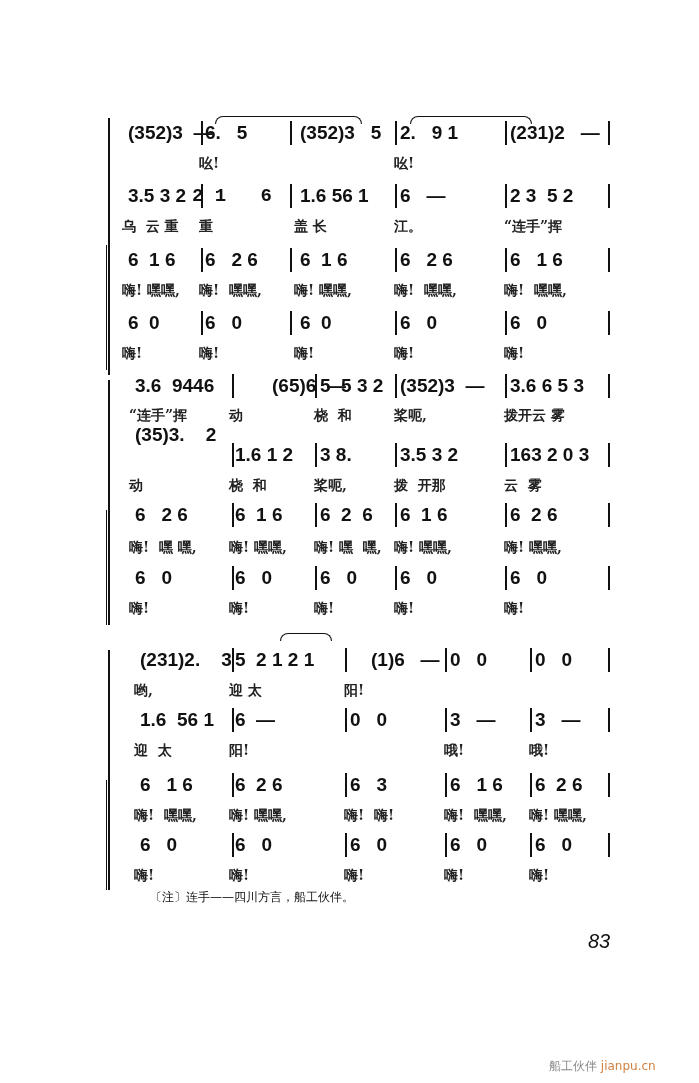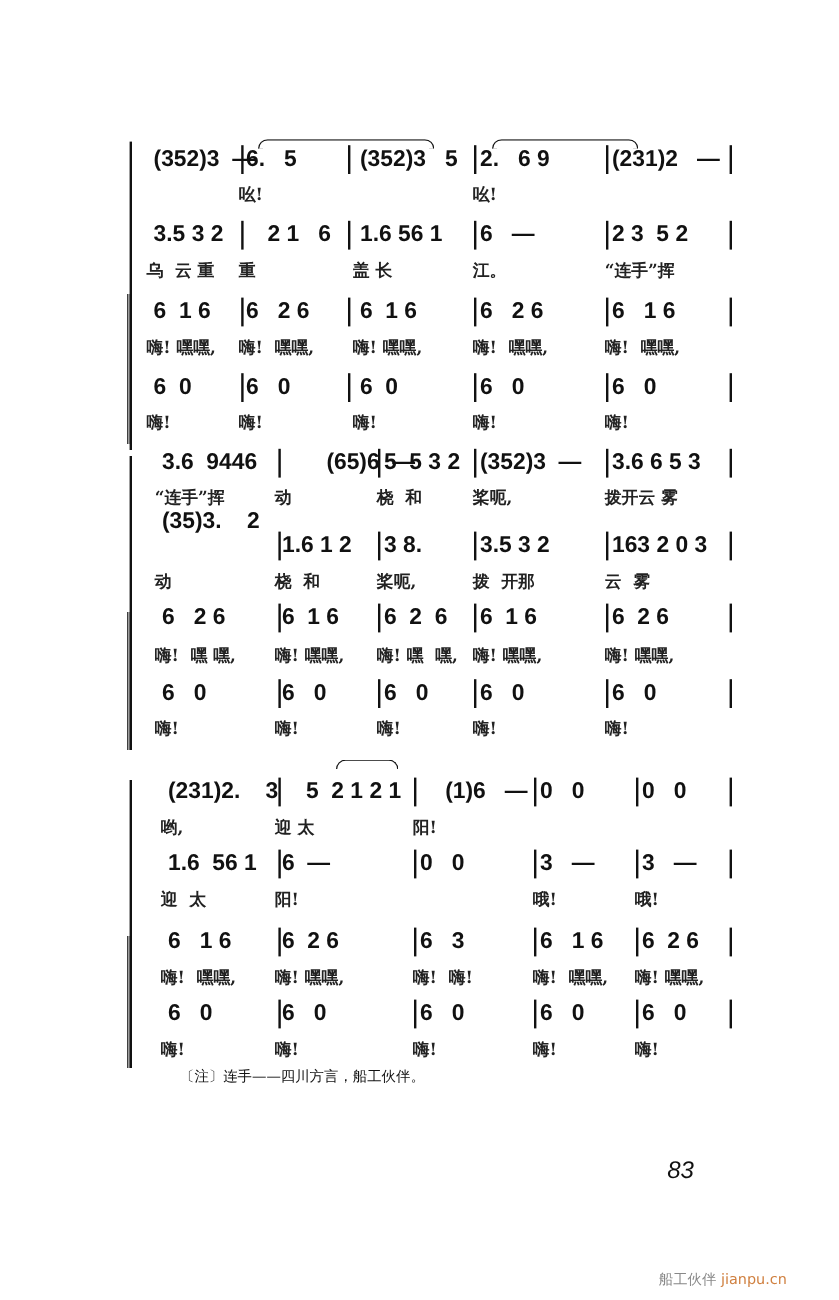--- a/index.html
+++ b/index.html
@@ -21,32 +21,32 @@
 
 <div id="page">
     <div class="bracket" style="left: 108px; top: 118px; height: 257px;"></div>
     <div class="dbl" style="left: 106px; top: 245px; height: 125px;"></div>
     <div class="note" style="left: 128px; top: 122px;">(352)3  —</div>
     <div class="lyr" style="left: 122px; top: 154px;"></div>
     <div class="note" style="left: 205px; top: 122px;">6.   5</div>
     <div class="lyr" style="left: 199px; top: 154px;">吆!</div>
     <div class="note" style="left: 300px; top: 122px;">(352)3   5</div>
     <div class="lyr" style="left: 294px; top: 154px;"></div>
-    <div class="note" style="left: 400px; top: 122px;">2.   6 9</div>
+    <div class="note" style="left: 400px; top: 122px;">2.   9 1</div>
     <div class="lyr" style="left: 394px; top: 154px;">吆!</div>
     <div class="note" style="left: 510px; top: 122px;">(231)2   —</div>
     <div class="lyr" style="left: 504px; top: 154px;"></div>
     <div class="bar" style="left: 201px; top: 121px; height: 24px;"></div>
     <div class="bar" style="left: 290px; top: 121px; height: 24px;"></div>
     <div class="bar" style="left: 395px; top: 121px; height: 24px;"></div>
     <div class="bar" style="left: 505px; top: 121px; height: 24px;"></div>
     <div class="bar" style="left: 608px; top: 121px; height: 24px;"></div>
     <div class="note" style="left: 128px; top: 185px;">3.5 3 2</div>
     <div class="lyr" style="left: 122px; top: 217px;">乌  云 重</div>
-    <div class="note" style="left: 223px; top: 185px;">2 1   6</div>
+    <div class="note" style="left: 192px; top: 185px; font-family: Liberation Mono, monospace;">2 1   6</div>
     <div class="lyr" style="left: 199px; top: 217px;">重</div>
     <div class="note" style="left: 300px; top: 185px;">1.6 56 1</div>
     <div class="lyr" style="left: 294px; top: 217px;">盖 长</div>
     <div class="note" style="left: 400px; top: 185px;">6   —</div>
     <div class="lyr" style="left: 394px; top: 217px;">江。</div>
     <div class="note" style="left: 510px; top: 185px;">2 3  5 2</div>
     <div class="lyr" style="left: 504px; top: 217px;">“连手”挥</div>
     <div class="bar" style="left: 201px; top: 184px; height: 24px;"></div>
     <div class="bar" style="left: 290px; top: 184px; height: 24px;"></div>
     <div class="bar" style="left: 395px; top: 184px; height: 24px;"></div>
@@ -143,21 +143,21 @@
     <div class="lyr" style="left: 504px; top: 599px;">嗨!</div>
     <div class="bar" style="left: 232px; top: 566px; height: 24px;"></div>
     <div class="bar" style="left: 315px; top: 566px; height: 24px;"></div>
     <div class="bar" style="left: 395px; top: 566px; height: 24px;"></div>
     <div class="bar" style="left: 505px; top: 566px; height: 24px;"></div>
     <div class="bar" style="left: 608px; top: 566px; height: 24px;"></div>
     <div class="bracket" style="left: 108px; top: 650px; height: 240px;"></div>
     <div class="dbl" style="left: 106px; top: 780px; height: 110px;"></div>
     <div class="note" style="left: 140px; top: 649px;">(231)2.    3</div>
     <div class="lyr" style="left: 134px; top: 681px;">哟,</div>
-    <div class="note" style="left: 235px; top: 649px; margin-left: 20px;">5  2 1 2 1</div>
+    <div class="note" style="left: 235px; top: 649px;">5  2 1 2 1</div>
     <div class="lyr" style="left: 229px; top: 681px;">迎 太</div>
     <div class="note" style="left: 350px; top: 649px; margin-left: 21px;">(1)6   —</div>
     <div class="lyr" style="left: 344px; top: 681px;">阳!</div>
     <div class="note" style="left: 450px; top: 649px;">0   0</div>
     <div class="lyr" style="left: 444px; top: 681px;"></div>
     <div class="note" style="left: 535px; top: 649px;">0   0</div>
     <div class="lyr" style="left: 529px; top: 681px;"></div>
     <div class="bar" style="left: 232px; top: 648px; height: 24px;"></div>
     <div class="bar" style="left: 345px; top: 648px; height: 24px;"></div>
     <div class="bar" style="left: 445px; top: 648px; height: 24px;"></div>
@@ -205,17 +205,17 @@
     <div class="lyr" style="left: 529px; top: 866px;">嗨!</div>
     <div class="bar" style="left: 232px; top: 833px; height: 24px;"></div>
     <div class="bar" style="left: 345px; top: 833px; height: 24px;"></div>
     <div class="bar" style="left: 445px; top: 833px; height: 24px;"></div>
     <div class="bar" style="left: 530px; top: 833px; height: 24px;"></div>
     <div class="bar" style="left: 608px; top: 833px; height: 24px;"></div>
     <div class="arc" style="left: 280px; top: 633px; width: 50px;"></div>
   </div>
 
 <div class="footnote" style="left:150px;top:889px;">〔注〕连手——四川方言，船工伙伴。</div>
-<div class="pagenum" style="left:556px;top:930px;margin-top:35px;">83</div>
+<div class="pagenum" style="left:588px;top:930px;">83</div>
 <div class="wm" style="left:549px;top:1058px;">
   <span>船工伙伴</span>
   <span class="url">jianpu.cn</span>
 </div>
 
 </body></html>

